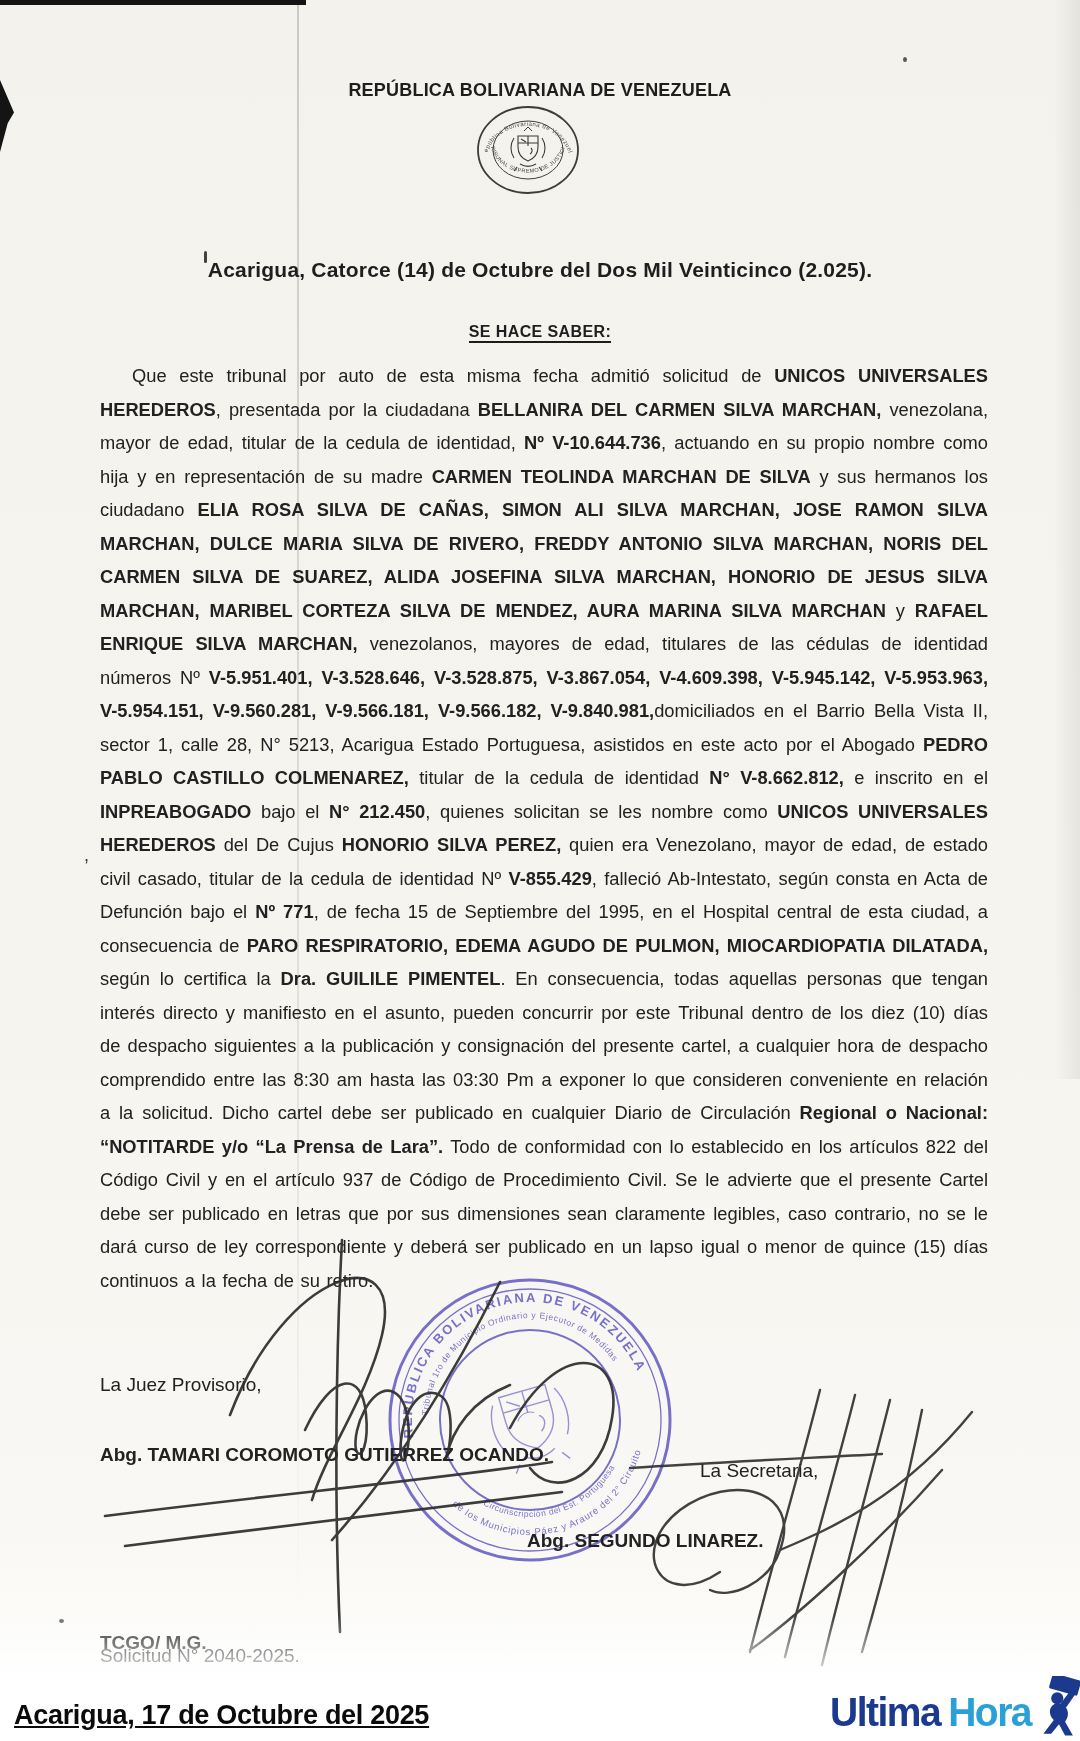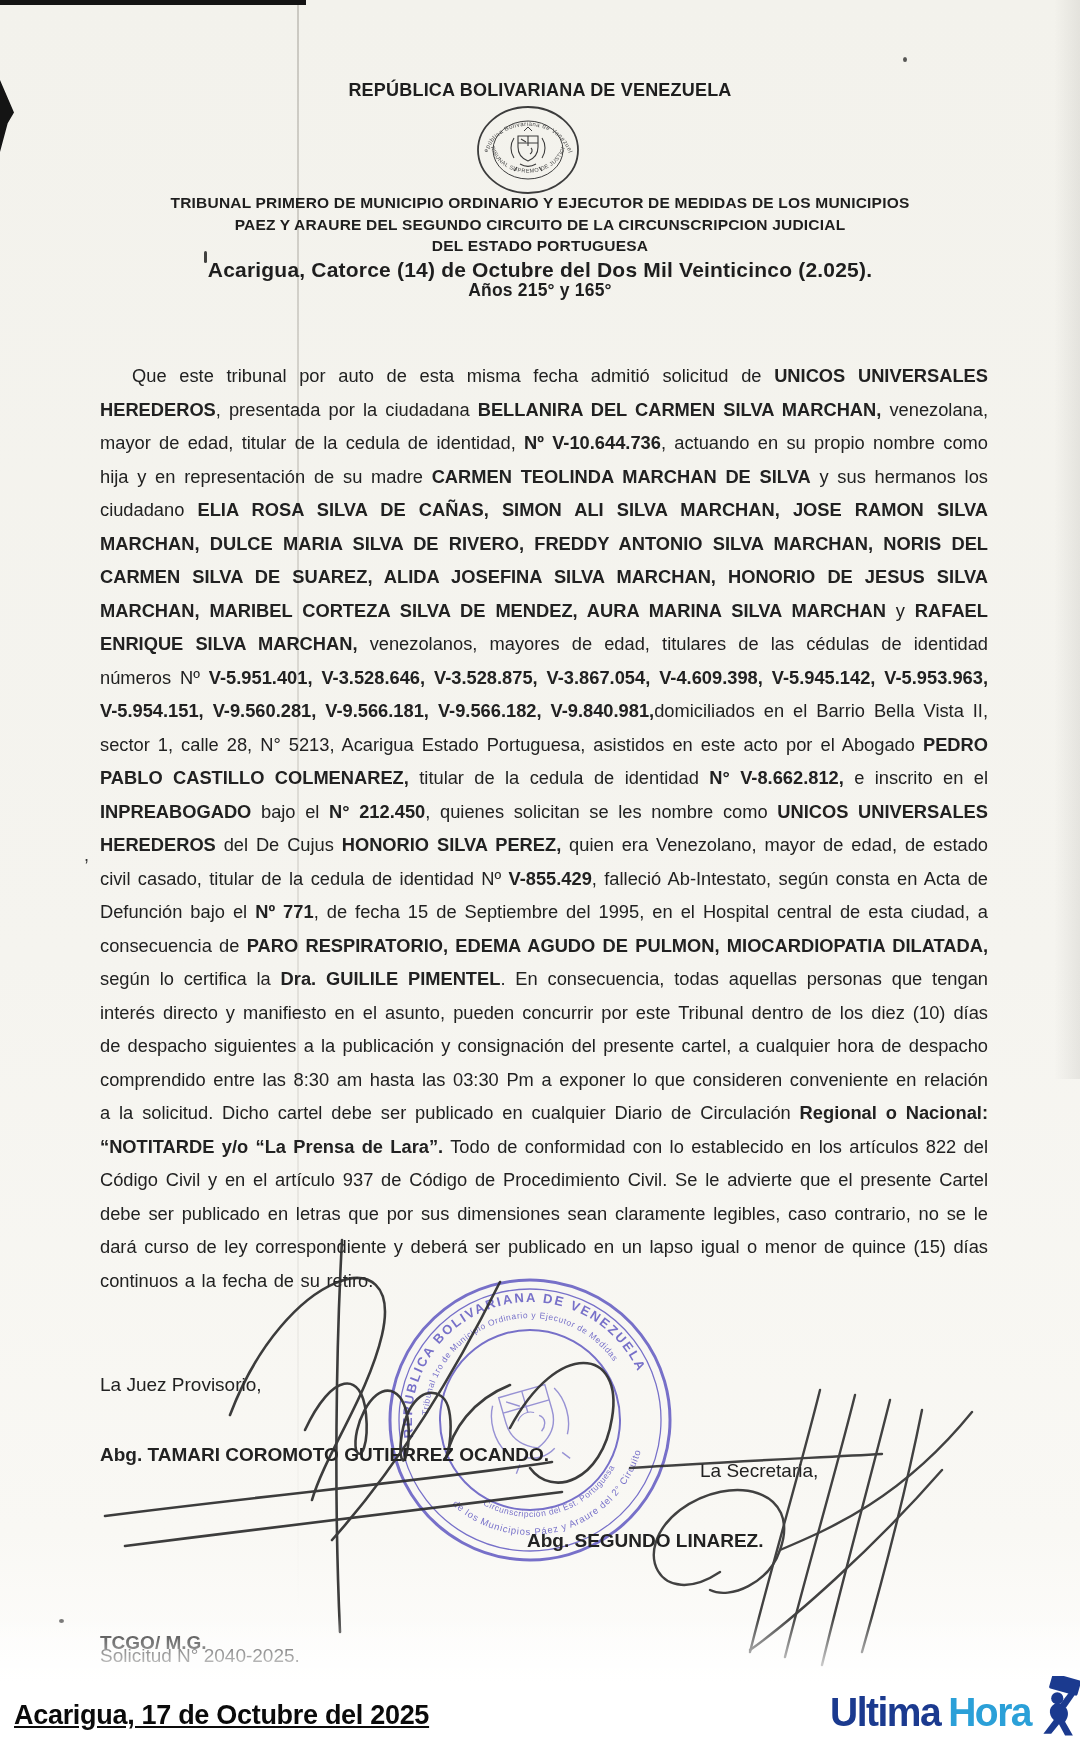--- a/index.html
+++ b/index.html
@@ -93,27 +93,24 @@
     <g stroke="#3a3a3a" fill="none" stroke-width="1.1">
       <path d="M44 32 h20 v11 c0 8 -5 12 -10 14 c-5 -2 -10 -6 -10 -14 Z"></path>
       <path d="M44 39 h20 M54 32 v10"></path>
       <path d="M47 35 l5 3 M57 44 c2 2 1 5 -1 6"></path>
       <path d="M40 34 c-4 6 -4 14 0 20 M68 34 c4 6 4 14 0 20"></path>
       <path d="M46 60 c5 3 11 3 16 0 M43 63 l-3 4 M65 63 l3 4"></path>
       <path d="M50 27 l4 -4 4 4" stroke-width="1"></path>
     </g>
   </svg>
 
-  <div class="hline tribunal">
-    <div>TRIBUNAL PRIMERO DE MUNICIPIO ORDINARIO Y EJECUTOR DE MEDIDAS DE LOS MUNICIPIOS</div>
-    <div>PAEZ Y ARAURE  DEL SEGUNDO CIRCUITO DE LA CIRCUNSCRIPCION JUDICIAL</div>
-    <div>DEL ESTADO PORTUGUESA</div>
+  <div class="hline dateline">Acarigua, Catorce (14) de Octubre del Dos Mil Veinticinco (2.025).</div>
+  <div class="hline notice">
+    <span>SE HACE SABER:</span>
   </div>
-  <div class="hline dateline">Acarigua, Catorce (14) de Octubre del Dos Mil Veinticinco (2.025).</div>
-  <div class="hline years">Años 215° y 165°</div>
 
   <div class="bodytext"><span>Que este tribunal por auto de esta misma fecha admitió solicitud de </span><span class="b">UNICOS UNIVERSALES HEREDEROS</span><span>, presentada por la ciudadana </span><span class="b">BELLANIRA DEL CARMEN SILVA MARCHAN,</span><span> venezolana, mayor de edad, titular de la cedula de identidad, </span><span class="b">Nº V-10.644.736</span><span>, actuando en su propio nombre como hija y en representación de su madre </span><span class="b">CARMEN TEOLINDA MARCHAN DE SILVA</span><span> y sus hermanos los ciudadano </span><span class="b">ELIA ROSA SILVA DE CAÑAS, SIMON ALI SILVA MARCHAN, JOSE RAMON SILVA MARCHAN, DULCE MARIA SILVA DE RIVERO, FREDDY ANTONIO SILVA MARCHAN, NORIS DEL CARMEN SILVA DE SUAREZ, ALIDA JOSEFINA SILVA MARCHAN, HONORIO DE JESUS SILVA MARCHAN, MARIBEL CORTEZA SILVA DE MENDEZ, AURA MARINA SILVA MARCHAN</span><span> y </span><span class="b">RAFAEL ENRIQUE SILVA MARCHAN,</span><span> venezolanos, mayores de edad, titulares de las cédulas de identidad números Nº </span><span class="b">V-5.951.401, V-3.528.646, V-3.528.875, V-3.867.054, V-4.609.398, V-5.945.142, V-5.953.963, V-5.954.151, V-9.560.281, V-9.566.181, V-9.566.182, V-9.840.981,</span><span>domiciliados en el Barrio Bella Vista II, sector 1, calle 28, N° 5213, Acarigua Estado Portuguesa, asistidos en este acto por el Abogado </span><span class="b">PEDRO PABLO CASTILLO COLMENAREZ,</span><span> titular de la cedula de identidad </span><span class="b">N° V-8.662.812,</span><span> e inscrito en el </span><span class="b">INPREABOGADO</span><span> bajo el </span><span class="b">N° 212.450</span><span>, quienes solicitan se les nombre como </span><span class="b">UNICOS UNIVERSALES HEREDEROS</span><span> del De Cujus </span><span class="b">HONORIO SILVA PEREZ,</span><span> quien era Venezolano, mayor de edad, de estado civil casado, titular de la cedula de identidad Nº </span><span class="b">V-855.429</span><span>, falleció Ab-Intestato, según consta en Acta de Defunción bajo el </span><span class="b">Nº 771</span><span>, de fecha 15 de Septiembre del 1995, en el Hospital central de esta ciudad, a consecuencia de </span><span class="b">PARO RESPIRATORIO, EDEMA AGUDO DE PULMON, MIOCARDIOPATIA DILATADA,</span><span> según lo certifica la </span><span class="b">Dra. GUILILE PIMENTEL</span><span>. En consecuencia, todas aquellas personas que tengan interés directo y manifiesto en el asunto, pueden concurrir por este Tribunal dentro de los diez (10) días de despacho siguientes a la publicación y consignación del presente cartel, a cualquier hora de despacho comprendido entre las 8:30 am hasta las 03:30 Pm a exponer lo que consideren conveniente en relación a la solicitud. Dicho cartel debe ser publicado en cualquier Diario de Circulación </span><span class="b">Regional o Nacional: “NOTITARDE y/o “La Prensa de Lara”.</span><span> Todo de conformidad con lo establecido en los artículos 822 del Código Civil y en el artículo 937 de Código de Procedimiento Civil. Se le advierte que el presente Cartel debe ser publicado en letras que por sus dimensiones sean claramente legibles, caso contrario, no se le dará curso de ley correspondiente y deberá ser publicado en un lapso igual o menor de quince (15) días continuos a la fecha de su retiro.</span></div>
 
   <svg class="stamp" width="304" height="304" viewBox="0 0 304 304">
     <g stroke="#5b53c0" fill="none">
       <circle cx="152" cy="152" r="140" stroke-width="3"></circle>
       <circle cx="152" cy="152" r="131" stroke-width="1.3"></circle>
       <circle cx="152" cy="152" r="90" stroke-width="2"></circle>
     </g>
     <defs>

